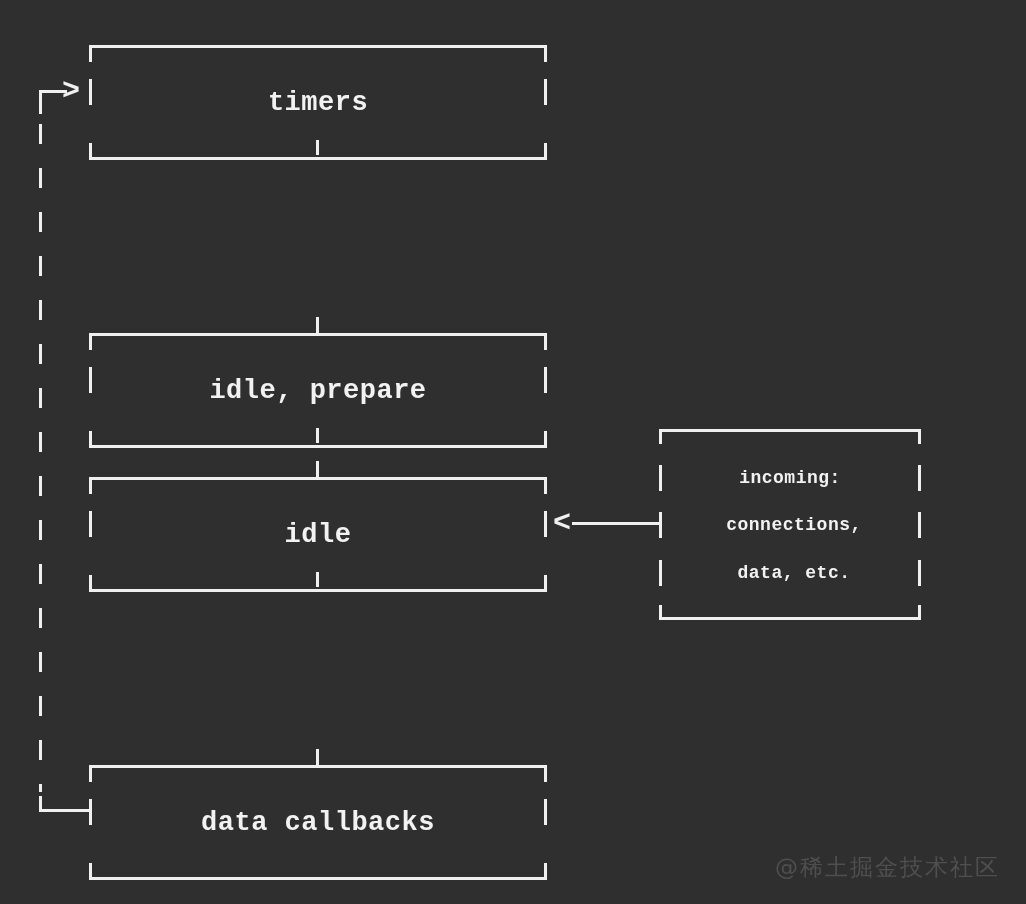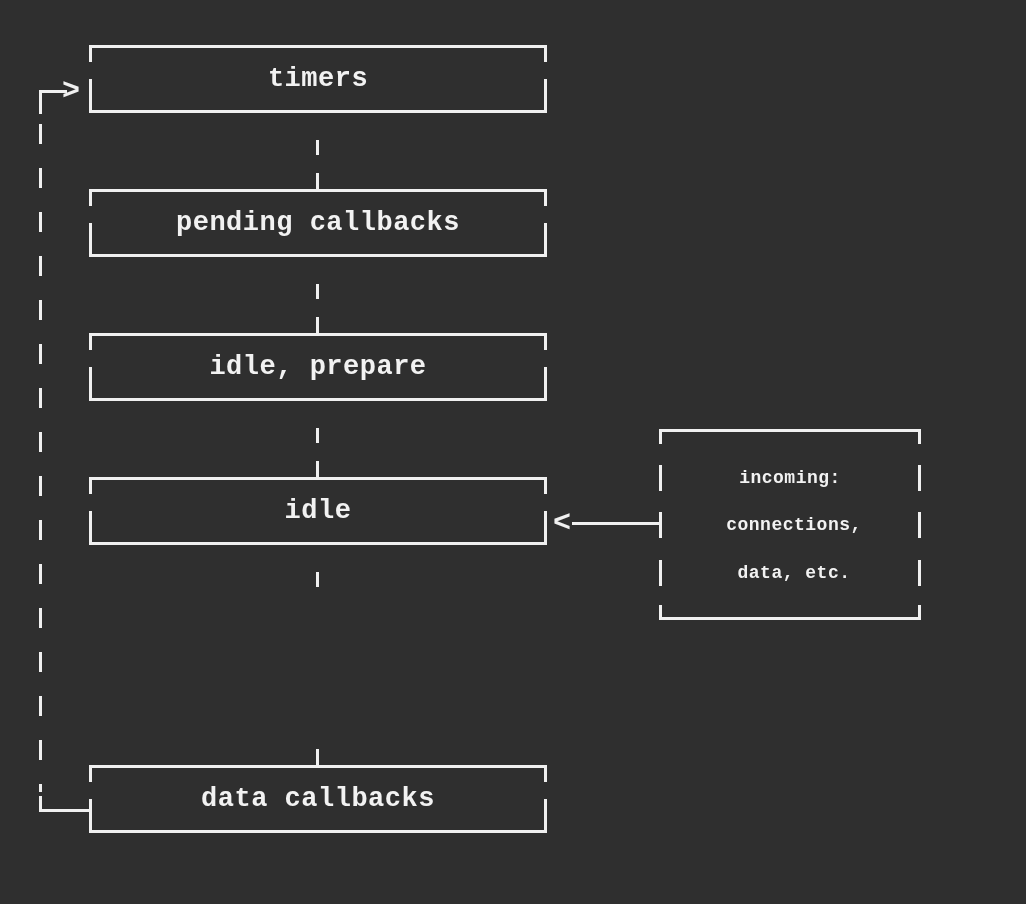--- a/index.html
+++ b/index.html
@@ -12,21 +12,21 @@
   #canvas{
     position:relative;
     width:1026px;height:904px;
     background:var(--bg);
     overflow:hidden;
     font-family:"Liberation Mono","DejaVu Sans Mono",monospace;
   }
   .ln{position:absolute;background:var(--line);}
 
   
-  .phase-box{position:absolute;left:89px;width:458px;height:68px;}
+  .phase-box{position:absolute;left:89px;width:458px;height:115px;}
   .edge{position:absolute;left:0;right:0;border:0 solid var(--line);}
   .edge.top{top:0;height:14px;border-top-width:3px;border-left-width:3px;border-right-width:3px;}
   .edge.bottom{bottom:0;height:14px;border-bottom-width:3px;border-left-width:3px;border-right-width:3px;}
   .pipe{position:absolute;width:3px;height:26px;top:34px;background:var(--line);}
   .pipe.left{left:0;}
   .pipe.right{right:0;}
   .phase-label{
     position:absolute;inset:0;
     display:flex;align-items:center;justify-content:center;
     color:var(--text);font-size:27px;font-weight:bold;letter-spacing:.5px;
@@ -74,29 +74,20 @@
 
   <div class="phase-box" style="top:45px">
     <div class="edge top"></div>
     <div class="pipe left"></div>
     <div class="pipe right"></div>
     <div class="phase-label">timers</div>
     <div class="edge bottom"></div>
     <div class="tick down"></div>
   </div>
 
-  <div class="phase-box" style="top:189px">
-    <div class="tick up"></div>
-    <div class="edge top"></div>
-    <div class="pipe left"></div>
-    <div class="pipe right"></div>
-    <div class="phase-label">pending callbacks</div>
-    <div class="edge bottom"></div>
-    <div class="tick down"></div>
-  </div>
 
   <div class="phase-box" style="top:333px">
     <div class="tick up"></div>
     <div class="edge top"></div>
     <div class="pipe left"></div>
     <div class="pipe right"></div>
     <div class="phase-label">idle, prepare</div>
     <div class="edge bottom"></div>
     <div class="tick down"></div>
   </div>
@@ -138,14 +129,15 @@
   <div class="ln" style="left:572px;top:522px;width:87px;height:3px"></div>
   <div class="arrowhead" style="left:549px;top:508px">&lt;</div>
 
   <div class="ln" style="left:39px;top:90px;width:28px;height:3px"></div>
   <div class="arrowhead" style="left:58px;top:76px">&gt;</div>
   <div class="ln" style="left:39px;top:90px;width:3px;height:24px"></div>
   <div id="loop-dashed"></div>
   <div class="ln" style="left:39px;top:796px;width:3px;height:16px"></div>
   <div class="ln" style="left:39px;top:809px;width:53px;height:3px"></div>
 
+  <div id="watermark">@稀土掘金技术社区</div>
 
 </div>
 
 </body></html>

